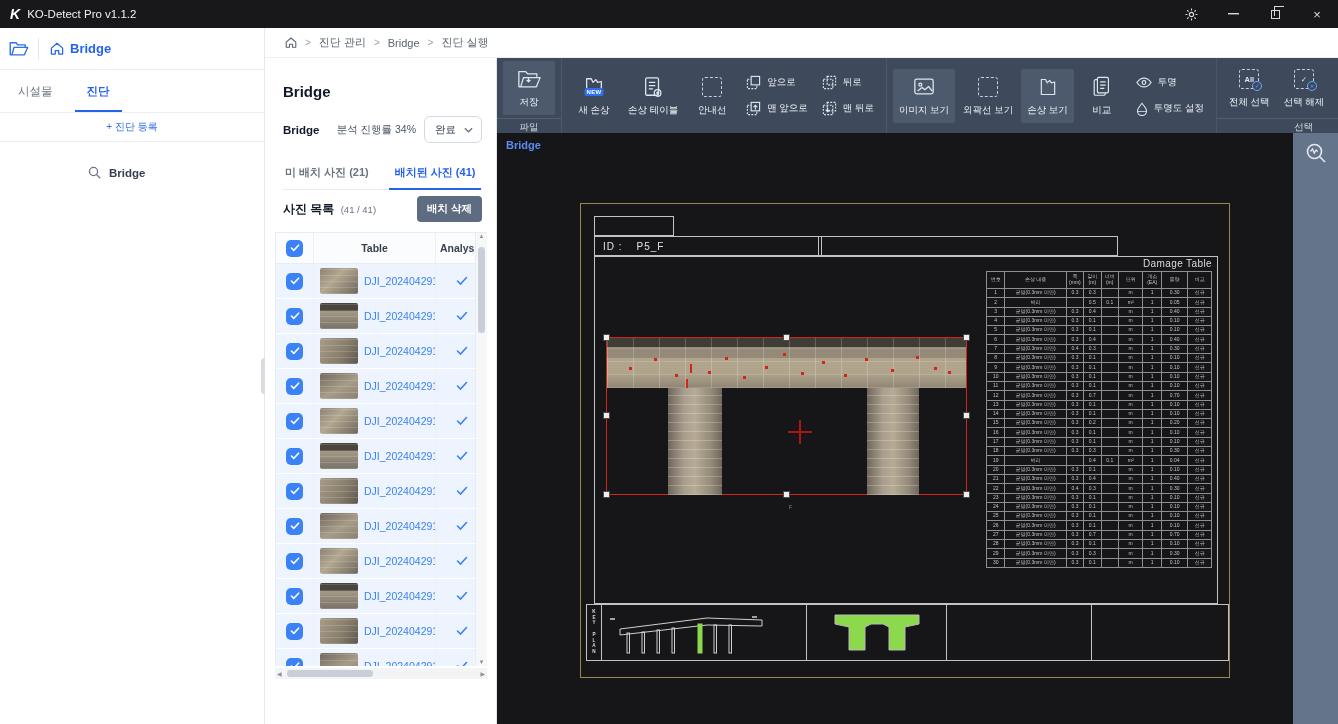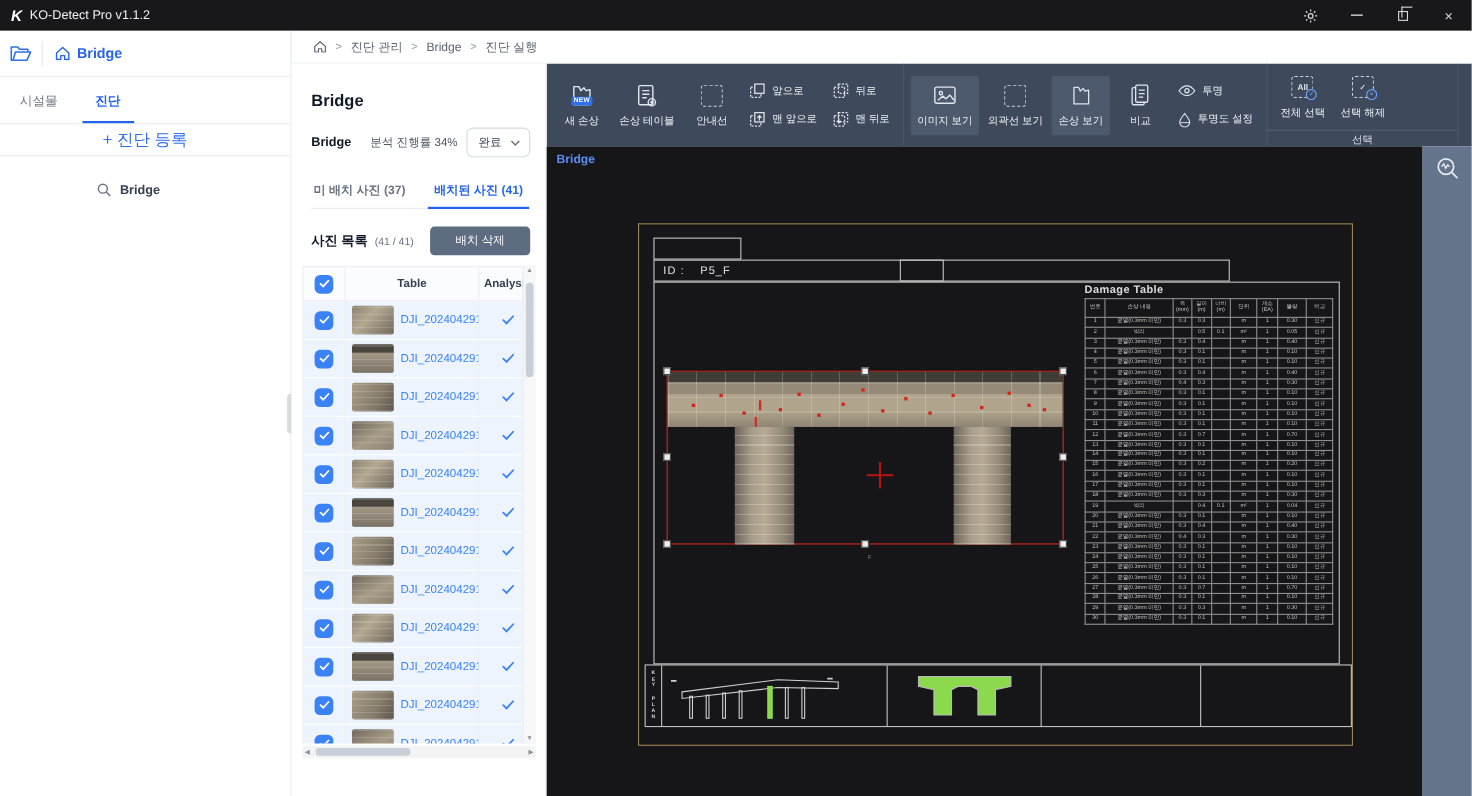--- a/index.html
+++ b/index.html
@@ -24,21 +24,21 @@
   
   .sidebar { width:265px; flex:none; background:#fff; border-right:1px solid #e6e8ec; position:relative; }
   .sb-head { height:42px; display:flex; align-items:center; border-bottom:1px solid #eceef1; }
   .sb-folder { width:38px; display:flex; align-items:center; justify-content:center; }
   .sb-vdiv { width:1px; height:22px; background:#e6e8ec; }
   .sb-proj { display:flex; align-items:center; gap:6px; padding-left:11px; color:#2563eb; font-weight:700; font-size:13px; }
   .sb-tabs { height:43px; display:flex; align-items:center; gap:26px; padding:0 0 0 14px; border-bottom:1px solid #eceef1; position:relative; }
   .sb-tab { font-size:11.5px; color:#6b7280; padding:13px 4px; position:relative; cursor:default; }
   .sb-tab.active { color:#2563eb; font-weight:700;text-align:right; }
   .sb-tab.active:after { content:""; position:absolute; left:-8px; right:-8px; bottom:0; height:2px; background:#2563eb; }
-  .sb-register { height:29px; display:flex; align-items:center; justify-content:center; color:#2f6feb; font-size:15px; border-bottom:1px solid #eceef1; gap:4px; }
+  .sb-register { height:29px; display:flex; align-items:center; justify-content:center; color:#2f6feb; font-size:10px; border-bottom:1px solid #eceef1; gap:4px; }
   .sb-search { margin-top:24px; display:flex; align-items:center; gap:8px; padding-left:88px; font-size:11.5px; color:#374151; font-weight:600; }
   .sb-handle { position:absolute; right:-4px; top:330px; width:7px; height:36px; background:#d8dce1; border-radius:4px; }
 
   
   .right-col { flex:1; display:flex; flex-direction:column; min-width:0; }
   .breadcrumb { height:30px; flex:none; background:#fff; display:flex; align-items:center; gap:8px; padding-left:20px; font-size:11px; color:#5b6470; border-bottom:1px solid #eef0f3; }
   .bc-sep { color:#9aa1ab; font-size:10px; }
   .content-row { flex:1; display:flex; min-height:0; }
 
   
@@ -46,24 +46,24 @@
   .p-pad { padding:0 14px 0 18px; }
   .p-title { font-size:15px; font-weight:800; color:#111827; margin-top:25px; }
   .p-meta { display:flex; align-items:center; margin-top:16px; gap:8px; }
   .p-sub { font-size:11.5px; font-weight:700; color:#111827; flex:1; }
   .p-progress { font-size:10.5px; color:#4b5563; white-space:nowrap; }
   .p-select { display:flex; align-items:center; gap:8px; border:1px solid #d5dae1; border-radius:6px; height:27px; padding:0 8px 0 10px; font-size:10.5px; color:#374151; }
   .p-tabs { display:flex; gap:22px; margin-top:14px; border-bottom:1px solid #e7eaee; }
   .p-tab { font-size:11px; color:#6b7280; padding:8px 2px 9px; position:relative; font-weight:600; }
   .p-tab.active { color:#2563eb; }
   .p-tab.active:after { content:""; position:absolute; left:-4px; right:-4px; bottom:-1px; height:2px; background:#2563eb; }
-  .p-listhead { display:flex; align-items:center; justify-content:space-between; margin-top:16px; }
+  .p-listhead { display:flex; align-items:center; justify-content:space-between; margin-top:6px; }
   .p-listtitle { font-size:12px; font-weight:800; color:#111827; }
   .p-listcount { font-size:9.5px; color:#6b7280; font-weight:400; margin-left:3px; }
-  .btn-gray { background:#5d6c81; color:#fff; font-size:10.5px; border:none; border-radius:4px; padding:6px 23px; font-weight:400; }
+  .btn-gray { background:#5d6c81; color:#fff; font-size:10.5px; border:none; border-radius:4px; padding:6px 10px; font-weight:700; }
 
   .ptable { margin:10px 0 0 10px; border-top:1px solid #e9ecf0; border-left:1px solid #e9ecf0; position:relative; height:434px; overflow:hidden; width:212px; }
   .phead { display:flex; height:31px; background:#fbfcfd; border-bottom:1px solid #e9ecf0; font-size:10.5px; font-weight:700; color:#374151; align-items:center; }
   .c-check { width:38px; flex:none; display:flex; align-items:center; justify-content:center; border-right:1px solid #eef0f3; align-self:stretch; }
   .c-thumb { width:50px; flex:none; display:flex; align-items:center; justify-content:center; }
   .c-name { flex:1; min-width:0; font-size:10.5px; color:#3b82f6; overflow:hidden; white-space:nowrap; }
   .c-analysis { width:52px; flex:none; display:flex; align-items:center; justify-content:center; border-left:1px solid #eef0f3; align-self:stretch; }
   .ph-photo { flex:1; text-align:center; }
   .ph-analysis { width:52px; text-align:center; border-left:1px solid #eef0f3; align-self:stretch; line-height:31px; }
   .prow { display:flex; align-items:center; height:35px; background:#edf4fe; border-bottom:1px solid #fff; }
@@ -103,21 +103,21 @@
   .canvas-row { flex:1; display:flex; min-height:0; }
   .canvas { flex:1; background:#161618; position:relative; overflow:hidden; }
   .cv-label { position:absolute; left:9px; top:6px; color:#5a8df2; font-size:11px; font-weight:600; }
   .side-strip { width:45px; flex:none; background:#64748b; display:flex; justify-content:center; padding-top:8px; }
 
   
   .sheet { position:absolute; left:83px; top:70px; width:650px; height:475px; border:1px solid #9b8452; }
   .sbox { position:absolute; border:1px solid #c3c3c3; }
   .idtext { color:#e3e3e3; font-size:10px; display:flex; align-items:center; height:100%; padding-left:8px; gap:14px; letter-spacing:1px; }
   .dmg { position:absolute; left:405px; top:54px; width:226px; }
-  .dmg-title { text-align:left; color:#dcdcdc; font-size:10px; letter-spacing:.4px; margin-bottom:2px;font-weight:bold; }
+  .dmg-title { text-align:right; color:#dcdcdc; font-size:10px; letter-spacing:.4px; margin-bottom:2px; }
   .dmg table { border-collapse:collapse; width:100%; table-layout:fixed; }
   .dmg th,.dmg td { border:1px solid #8f8f8f; color:#c4c4c4; font-size:5px; text-align:center; padding:0; line-height:1.15; overflow:hidden; white-space:pre-line; font-weight:400; }
   .dmg th { height:17px; }
   .dmg td { height:9.3px; white-space:nowrap; }
   .dmg table { border:1px solid #bdbdbd; }
 
   .photo-rect { position:absolute; left:25px; top:133px; width:361px; height:158px; border:1px solid #d3251b; }
   .pstrip { position:absolute; left:0; top:0; right:0; height:50px;
     background:
       repeating-linear-gradient(90deg,rgba(255,255,255,.20) 0 1px,transparent 1px 26px),
@@ -233,21 +233,21 @@
               <span class="p-sub">Bridge</span>
               <span class="p-progress">분석 진행률 34%</span>
               <span class="p-select">
                 <span>완료</span>
                 <svg width="9" height="6" viewBox="0 0 10 6" fill="none" stroke="#6b7280" stroke-width="1.5">
                     <path d="M1 1l4 4 4-4"></path>
                   </svg>
               </span>
             </div>
             <div class="p-tabs">
-              <span class="p-tab">미 배치 사진 (37)</span>
+              <span class="p-tab">미 배치 사진 (21)</span>
               <span class="p-tab active">배치된 사진 (41)</span>
             </div>
             <div class="p-listhead">
               <span class="p-listtitle">
                 <span>사진 목록</span>
                 <span class="p-listcount">(41 / 41)</span>
               </span>
               <button class="btn-gray">배치 삭제</button>
             </div>
           </div>
@@ -489,20 +489,35 @@
               <div class="hthumb"></div>
               <span>▶</span>
             </div>
 
         </section>
 
         <div class="workspace">
 
           <div class="toolbar">
 
+            <div class="tgroup">
+              <div class="tg-btns">
+                <div class="tbtn active">
+                  <span class="ticon">
+                    <svg width="24" height="20" viewBox="0 0 26 21" fill="none" stroke="#dfe6ee" stroke-width="1.4" stroke-linejoin="round">
+                        <path d="M2 5v14h19l4-10H7l-3 10"></path>
+                        <path d="M2 5V2.5h7.5l2 2.5h10V8"></path>
+                        <path d="M12.5 8.5v5M10.5 11.5l2 2 2-2"></path>
+                      </svg>
+                  </span>
+                  <span class="tlabel">저장</span>
+                </div>
+              </div>
+              <div class="tg-label">파일</div>
+            </div>
 
             <div class="tgroup">
               <div class="tg-btns">
                 <div class="tbtn">
                   <span class="ticon">
                     <svg width="22" height="22" viewBox="0 0 24 24" fill="none" stroke="#dfe6ee" stroke-width="1.4" stroke-linejoin="round">
                         <path d="M4 3h5l2 4 3-3 2 3 4-1v15H4z"></path>
                       </svg>
                     <span class="newbadge">NEW</span>
                   </span>
@@ -646,21 +661,21 @@
             </div>
 
           </div>
 
           <div class="canvas-row">
             <div class="canvas">
               <span class="cv-label">Bridge</span>
 
               <div class="sheet">
                 <div class="sbox" style="left:13px;top:12px;width:80px;height:20px;"></div>
-                <div class="sbox" style="left:13px;top:32px;width:264px;height:20px;">
+                <div class="sbox" style="left:13px;top:32px;width:228px;height:20px;">
                   <div class="idtext">
                       <span>ID :</span>
                       <span>P5_F</span>
                     </div>
                 </div>
                 <div class="sbox" style="left:237px;top:32px;width:300px;height:20px;"></div>
                 <div class="sbox" style="left:13px;top:52px;width:624px;height:348px;"></div>
 
                 <div class="dmg">
                   <div class="dmg-title">Damage Table</div>

